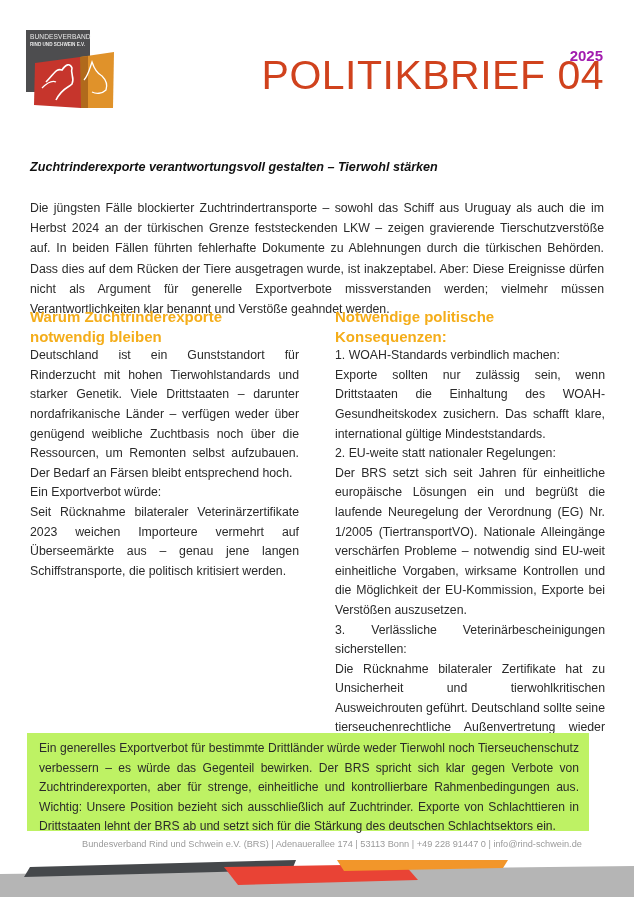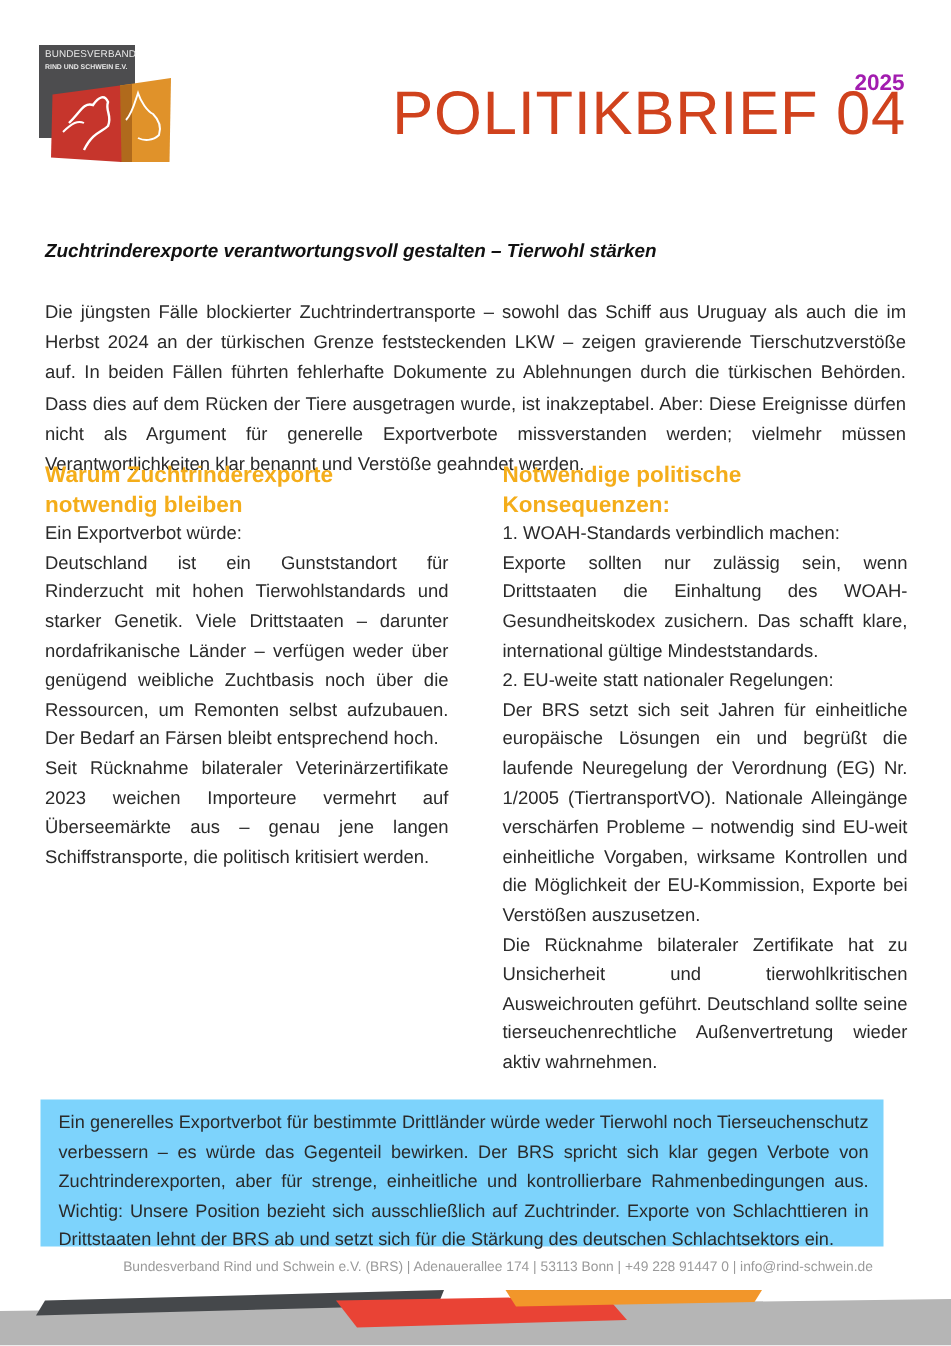--- a/index.html
+++ b/index.html
@@ -24,21 +24,21 @@
   .col { position: absolute; top: 307px; font-size: 12.3px; line-height: 19.6px; color: #2a2a2a; text-align: justify; }
   .col-left { left: 30px; width: 269px; }
   .col-right { left: 335px; width: 270px; }
   .subhead { color: #f4ad1a; font-weight: bold; font-size: 15px; text-align: left; }
   .col p { margin: 0; }
   .col ul { margin: 0; padding-left: 36px; list-style: none; }
   .col li { position: relative; }
   .col li::before { content: "\2022"; position: absolute; left: -20px; top: 0; color: #2a2a2a; }
 
   .appeal-head { position: absolute; left: 30px; top: 712px; font-size: 12.3px; font-weight: bold; color: #f4ad1a; margin-top: 32px; }
-  .appeal-box { position: absolute; left: 27px; top: 733px; width: 562px; height: 98px; background: #7dd3fc; padding: 6px 0 0 12px; box-sizing: border-box; }
+  .appeal-box { position: absolute; left: 27px; top: 733px; width: 562px; height: 98px; background: #bef264; padding: 6px 0 0 12px; box-sizing: border-box; }
   .appeal-text { font-size: 12.1px; line-height: 19.6px; color: #2a2a2a; text-align: justify; width: 540px; }
 
   .footer-text { position: absolute; left: 0; width: 634px; top: 839px; text-align: center; font-size: 9.2px; color: #9a9a9a; white-space: nowrap; padding-left: 30px; box-sizing: border-box; }
   .footer-art { position: absolute; left: 0; top: 860px; }
 </style>
 </head>
 <body>
 
 <div class="logo">
   <div class="logo-gray"></div>
@@ -55,31 +55,32 @@
 </div>
 
 <div class="year">2025</div>
 <div class="title">POLITIKBRIEF 04</div>
 
 <div class="headline">Zuchtrinderexporte verantwortungsvoll gestalten – Tierwohl stärken</div>
 <div class="intro">Die jüngsten Fälle blockierter Zuchtrindertransporte – sowohl das Schiff aus Uruguay als auch die im Herbst 2024 an der türkischen Grenze feststeckenden LKW – zeigen gravierende Tierschutzverstöße auf. In beiden Fällen führten fehlerhafte Dokumente zu Ablehnungen durch die türkischen Behörden. Dass dies auf dem Rücken der Tiere ausgetragen wurde, ist inakzeptabel. Aber: Diese Ereignisse dürfen nicht als Argument für generelle Exportverbote missverstanden werden; vielmehr müssen Verantwortlichkeiten klar benannt und Verstöße geahndet werden.</div>
 
 <div class="col col-left">
   <div class="subhead">Warum Zuchtrinderexporte notwendig bleiben</div>
+  <p>Deutschland ist ein Gunststandort für Rinderzucht mit hohen Tierwohlstandards und starker Genetik. Viele Drittstaaten – darunter nordafrikanische Länder – verfügen weder über genügend weibliche Zuchtbasis noch über die Ressourcen, um Remonten selbst aufzubauen. Der Bedarf an Färsen bleibt entsprechend hoch.</p>
   <p>Ein Exportverbot würde:</p>
-  <p>Deutschland ist ein Gunststandort für Rinderzucht mit hohen Tierwohlstandards und starker Genetik. Viele Drittstaaten – darunter nordafrikanische Länder – verfügen weder über genügend weibliche Zuchtbasis noch über die Ressourcen, um Remonten selbst aufzubauen. Der Bedarf an Färsen bleibt entsprechend hoch.</p>
   <p>Seit Rücknahme bilateraler Veterinärzertifikate 2023 weichen Importeure vermehrt auf Überseemärkte aus – genau jene langen Schiffstransporte, die politisch kritisiert werden.</p>
 </div>
 
 <div class="col col-right">
   <div class="subhead">Notwendige politische Konsequenzen:</div>
   <p>1. WOAH-Standards verbindlich machen:</p>
   <p>Exporte sollten nur zulässig sein, wenn Drittstaaten die Einhaltung des WOAH-Gesundheitskodex zusichern. Das schafft klare, international gültige Mindeststandards.</p>
   <p>2. EU-weite statt nationaler Regelungen:</p>
   <p>Der BRS setzt sich seit Jahren für einheitliche europäische Lösungen ein und begrüßt die laufende Neuregelung der Verordnung (EG) Nr. 1/2005 (TiertransportVO). Nationale Alleingänge verschärfen Probleme – notwendig sind EU-weit einheitliche Vorgaben, wirksame Kontrollen und die Möglichkeit der EU-Kommission, Exporte bei Verstößen auszusetzen.</p>
+  <p>3. Verlässliche Veterinärbescheinigungen sicherstellen:</p>
   <p>Die Rücknahme bilateraler Zertifikate hat zu Unsicherheit und tierwohlkritischen Ausweichrouten geführt. Deutschland sollte seine tierseuchenrechtliche Außenvertretung wieder aktiv wahrnehmen.</p>
 </div>
 
 <div class="appeal-head">Appell des BRS:</div>
 <div class="appeal-box">
   <div class="appeal-text">Ein generelles Exportverbot für bestimmte Drittländer würde weder Tierwohl noch Tierseuchenschutz verbessern – es würde das Gegenteil bewirken. Der BRS spricht sich klar gegen Verbote von Zuchtrinderexporten, aber für strenge, einheitliche und kontrollierbare Rahmenbedingungen aus. Wichtig: Unsere Position bezieht sich ausschließlich auf Zuchtrinder. Exporte von Schlachttieren in Drittstaaten lehnt der BRS ab und setzt sich für die Stärkung des deutschen Schlachtsektors ein.</div>
 </div>
 
 <div class="footer-text">Bundesverband Rind und Schwein e.V. (BRS) | Adenauerallee 174 | 53113 Bonn | +49 228 91447 0 | info@rind-schwein.de</div>
 <svg class="footer-art" width="634" height="37" viewBox="0 0 634 37">

